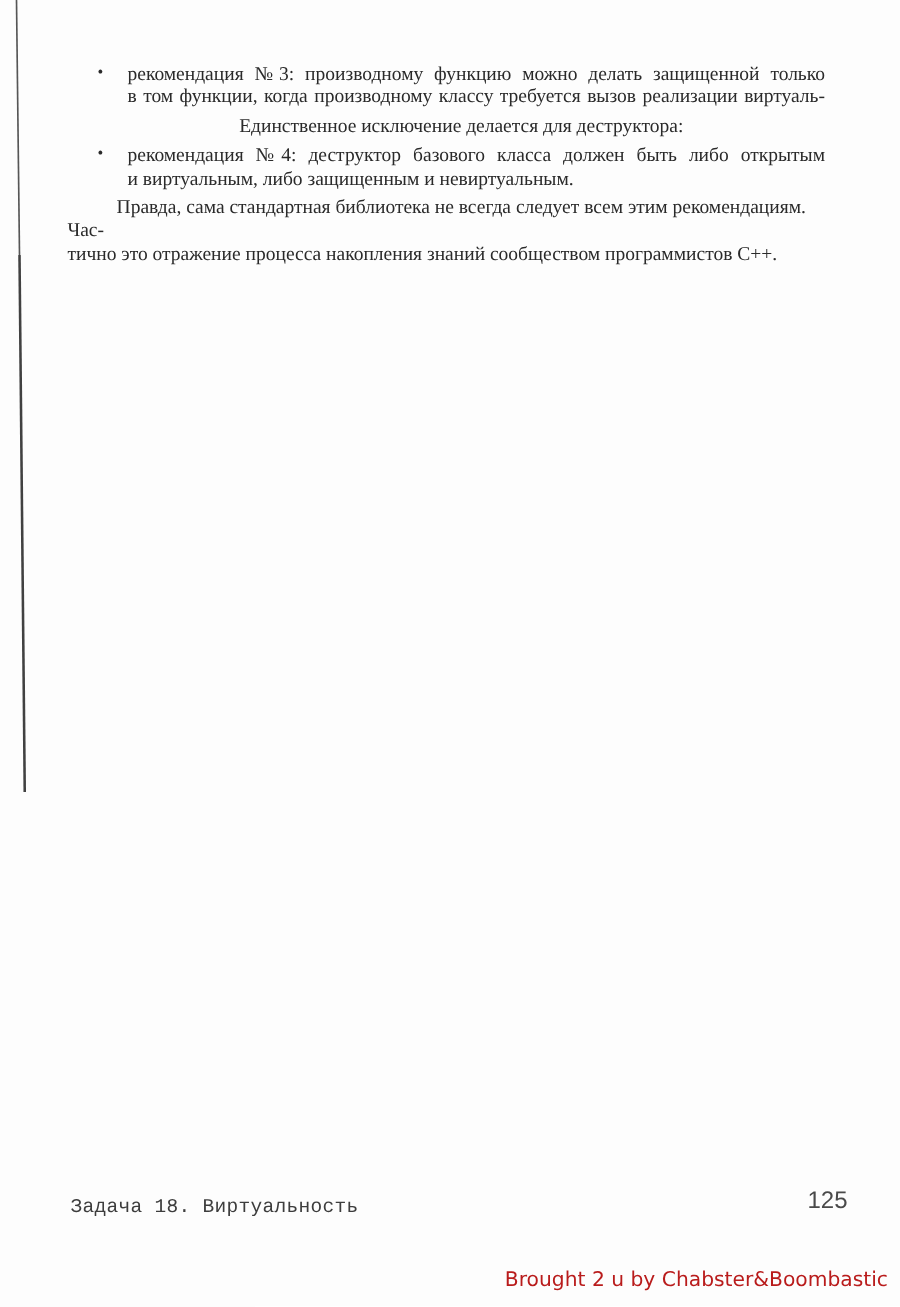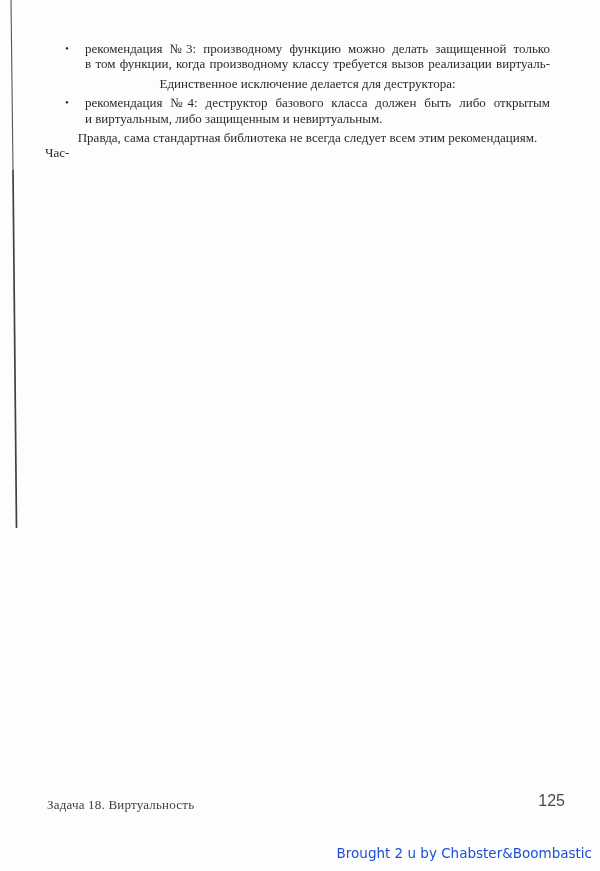--- a/index.html
+++ b/index.html
@@ -46,41 +46,41 @@
   .line { white-space: normal; }
   .line.fill {
     text-align: justify;
     text-align-last: justify;
   }
   .para .line:first-child { text-indent: 20px; text-align: center; }
   .footer-left {
     position: absolute;
     left: 47px;
     top: 797px;
-    font-family: Liberation Serif, serif;
+    font-family: Liberation Mono, monospace;
     font-size: 13px;
     color: #3d3d3d;
     letter-spacing: 0.2px;
   }
   .page-number {
     position: absolute;
     right: 35px;
     top: 792px;
     font-family: "Liberation Sans", sans-serif;
     font-size: 16px;
     color: #4a4a4a;
     text-align: center;
   }
   .watermark {
     position: absolute;
     right: 8px;
     top: 845px;
     font-family: "DejaVu Sans", sans-serif;
     font-size: 13.5px;
-    color: #1d4ed8;
+    color: #b91c1c;
   }
 </style>
 </head>
 <body>
 
 <div class="page">
 
   <svg class="scan-line" width="30" height="540" viewBox="0 0 30 540">
     <line x1="11" y1="0" x2="13" y2="170" stroke="#2d2d2d" stroke-width="1.1" opacity="0.8"></line>
     <line x1="13" y1="170" x2="16.5" y2="528" stroke="#2d2d2d" stroke-width="1.7" opacity="0.9"></line>
@@ -102,20 +102,21 @@
       <div class="bullet-item">
         <span class="bullet-marker">•</span>
         <div class="block-text">
           <div class="line fill">рекомендация №4: деструктор базового класса должен быть либо открытым</div>
           <div class="line">и виртуальным, либо защищенным и невиртуальным.</div>
         </div>
       </div>
       <div class="para">
         <div class="block-text">
           <div class="line fill">Правда, сама стандартная библиотека не всегда следует всем этим рекомендациям. Час-</div>
+          <div class="line">тично это отражение процесса накопления знаний сообществом программистов C++.</div>
         </div>
       </div>
     </div>
 
   <div class="footer-left">Задача 18. Виртуальность</div>
 
   <div class="page-number">125</div>
 
   <div class="watermark">Brought 2 u by Chabster&amp;Boombastic</div>
 

